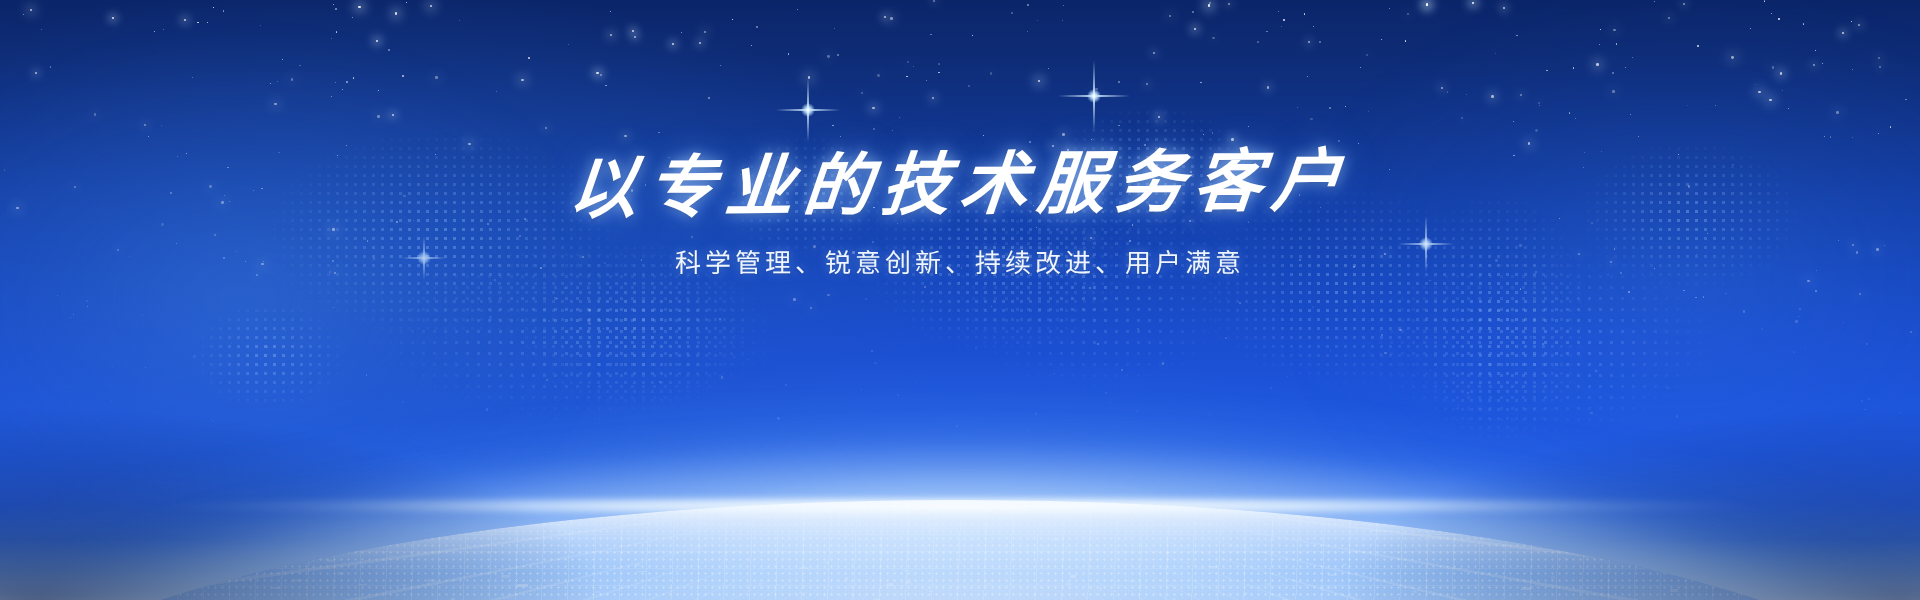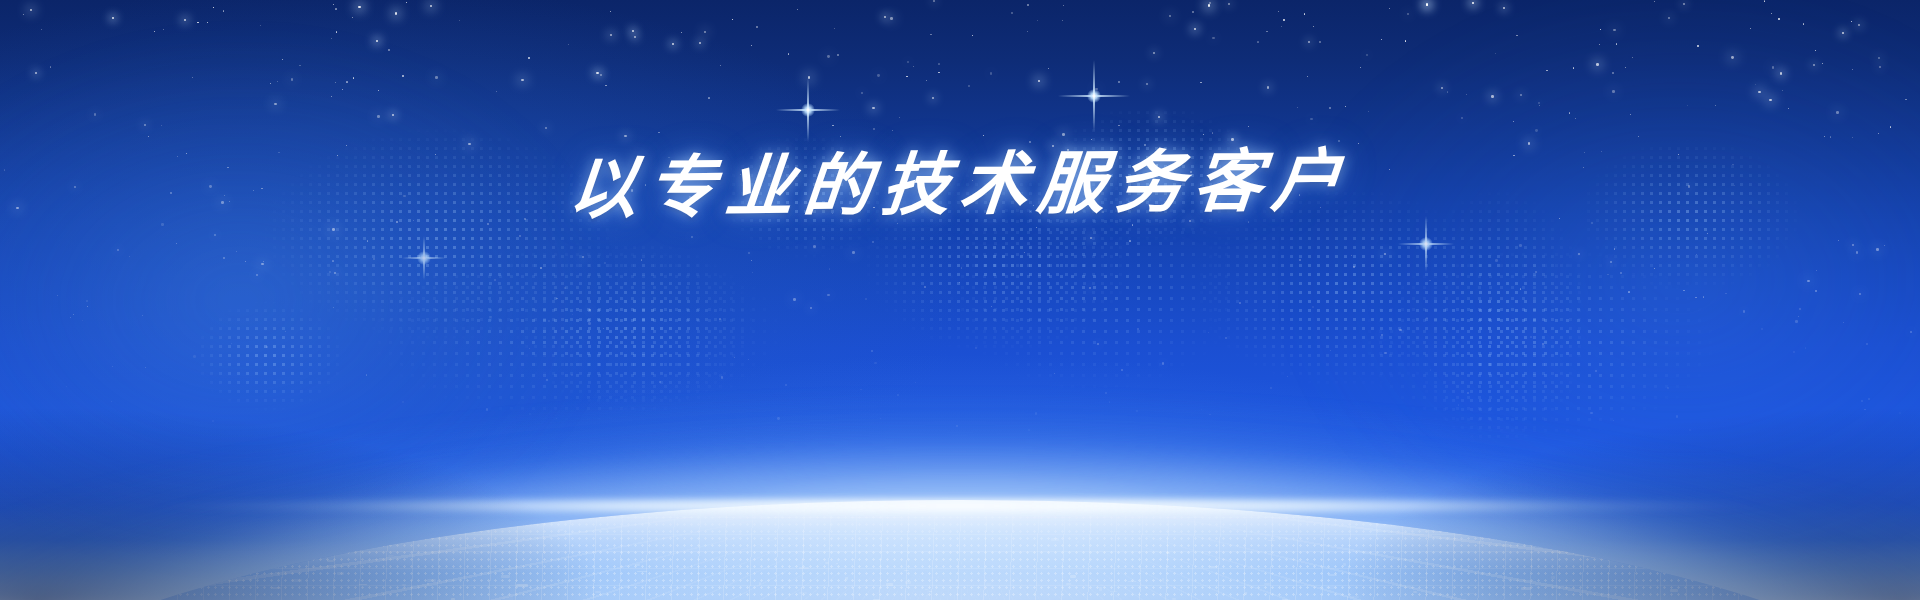--- a/index.html
+++ b/index.html
@@ -875,15 +875,16 @@
           <span class="blk" style="left:45.44%;top:32.5px;width:2.0px;height:1.5px;opacity:0.18;"></span>
         </div>
     </div>
     <div class="horizon-rim"></div>
   </div>
 
   <div class="vignette"></div>
 
   <div class="copy">
     <h1 class="headline">以专业的技术服务客户</h1>
+    <p class="subline">科学管理、锐意创新、持续改进、用户满意</p>
   </div>
 
 </div>
 
 </body></html>

